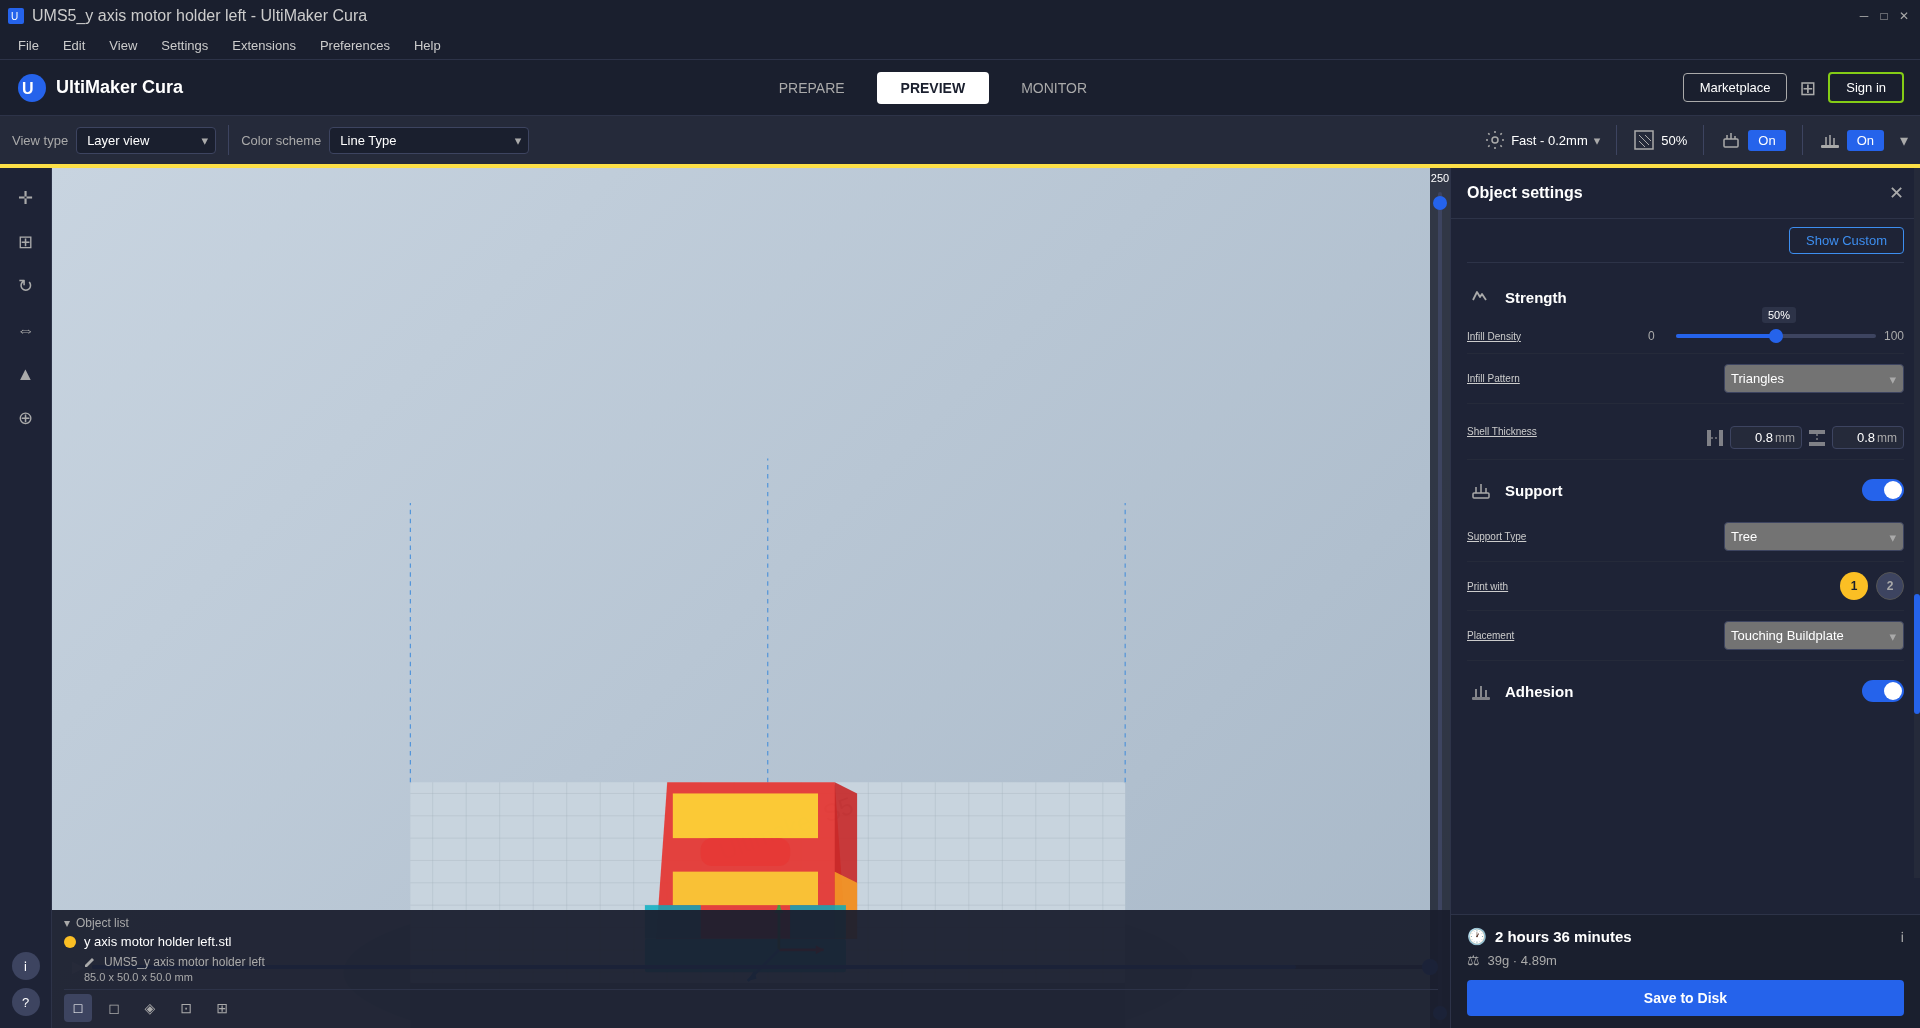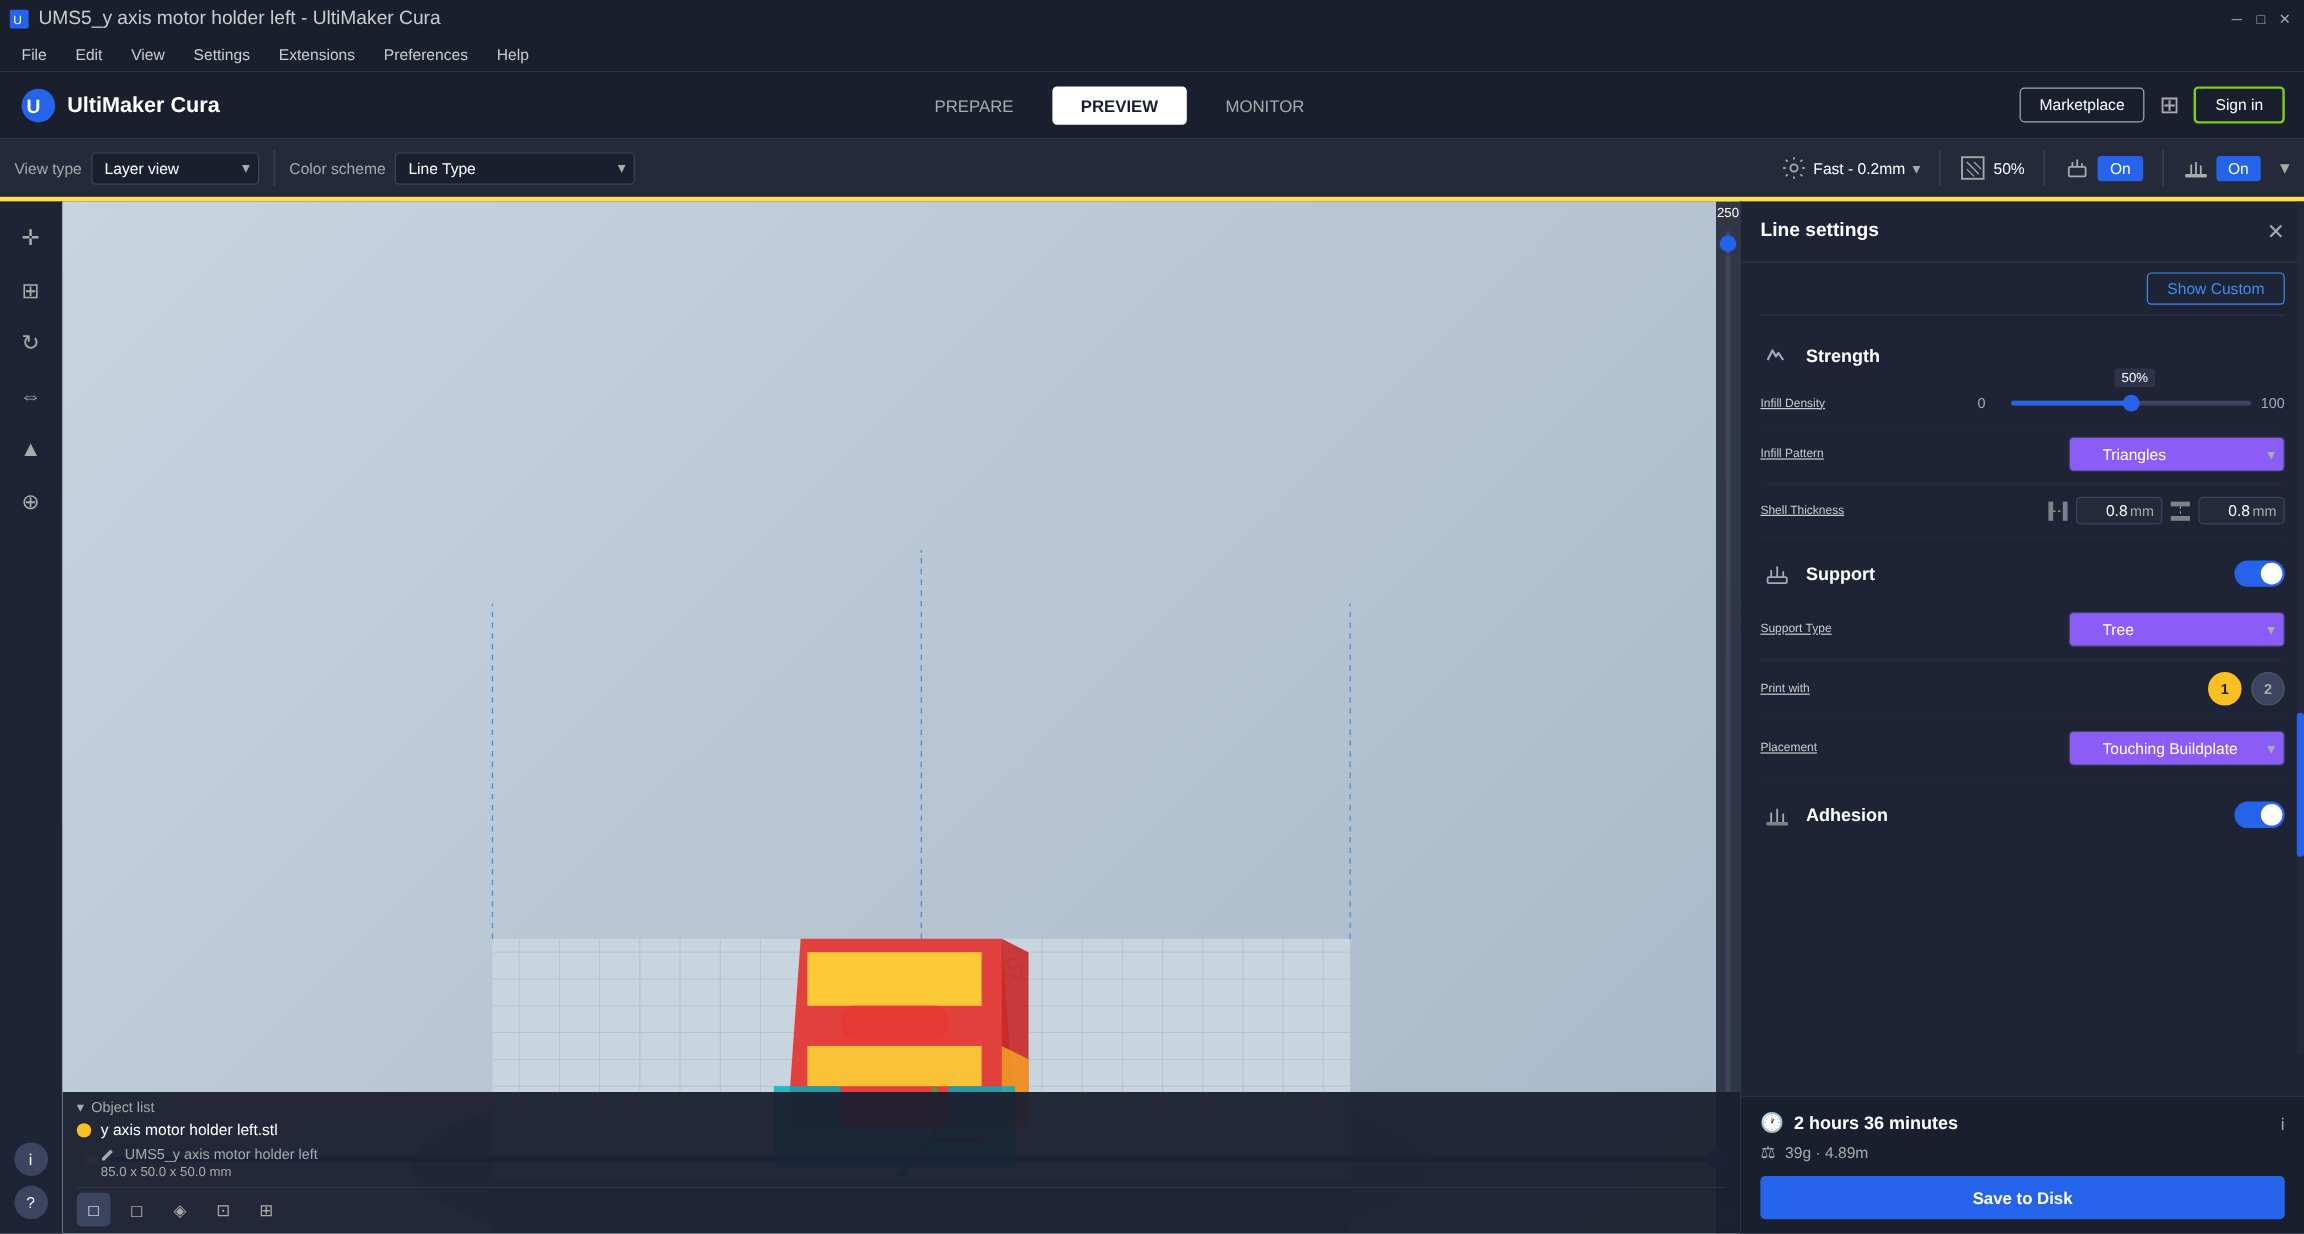--- a/index.html
+++ b/index.html
@@ -220,34 +220,34 @@
     .density-thumb { width: 14px; height: 14px; background: #2563eb; border-radius: 50%; position: absolute; left: calc(50% - 7px); top: -5px; cursor: pointer; }
     .density-tooltip { position: absolute; background: #2d3348; color: #fff; font-size: 11px; padding: 2px 6px; border-radius: 3px; top: -22px; left: calc(50% - 14px); }
 
     
     .toggle { width: 42px; height: 22px; background: #2563eb; border-radius: 11px; position: relative; cursor: pointer; }
     .toggle-thumb { width: 18px; height: 18px; background: #fff; border-radius: 50%; position: absolute; top: 2px; right: 2px; transition: right 0.2s; }
 
     
     .panel-select-wrap { position: relative; min-width: 180px; }
     .panel-select {
-      background: #8b5cf6;
+      background: #737373;
       border: 1px solid #3d4460;
       color: #fff;
-      padding: 6px 28px 6px 27px;
+      padding: 6px 28px 6px 6px;
       border-radius: 4px;
       font-size: 13px;
       cursor: pointer;
       appearance: none;
       width: 100%;
     }
     .panel-select-wrap::after { content: '▾'; position: absolute; right: 8px; top: 50%; transform: translateY(-50%); color: #aaa; pointer-events: none; }
 
     
-    .shell-inputs { display: flex; align-items: center; gap: 6px; }
+    .shell-inputs { display: flex; align-items: center; gap: 6px; margin-top: 12px; }
     .shell-input-group { display: flex; align-items: center; gap: 2px; background: #252a3a; border: 1px solid #3d4460; border-radius: 4px; padding: 3px 6px; }
     .shell-input { background: transparent; border: none; color: #fff; font-size: 13px; width: 36px; text-align: right; outline: none; }
     .shell-unit { color: #aaa; font-size: 12px; }
 
     
     .print-with-icons { display: flex; gap: 8px; }
     .extruder-icon { width: 28px; height: 28px; border-radius: 50%; display: flex; align-items: center; justify-content: center; font-size: 12px; font-weight: bold; cursor: pointer; }
     .extruder-1 { background: #fbbf24; color: #1a1f2e; }
     .extruder-2 { background: #3d4460; color: #aaa; border: 1px solid #555; }
 
@@ -536,21 +536,21 @@
           <button class="sidebar-btn" style="width:28px;height:28px;font-size:14px">⊡</button>
           <button class="sidebar-btn" style="width:28px;height:28px;font-size:14px">⊞</button>
         </div>
       </div>
 
     </div>
   </div>
 
   <div class="print-settings">
     <div class="panel-header">
-      <span class="panel-title">Line settings</span>
+      <span class="panel-title">Object settings</span>
       <button class="panel-close">✕</button>
     </div>
 
     <div class="panel-content">
 
       <div class="show-custom-area">
         <button class="show-custom-btn">Show Custom</button>
       </div>
 
       <div class="settings-section">

